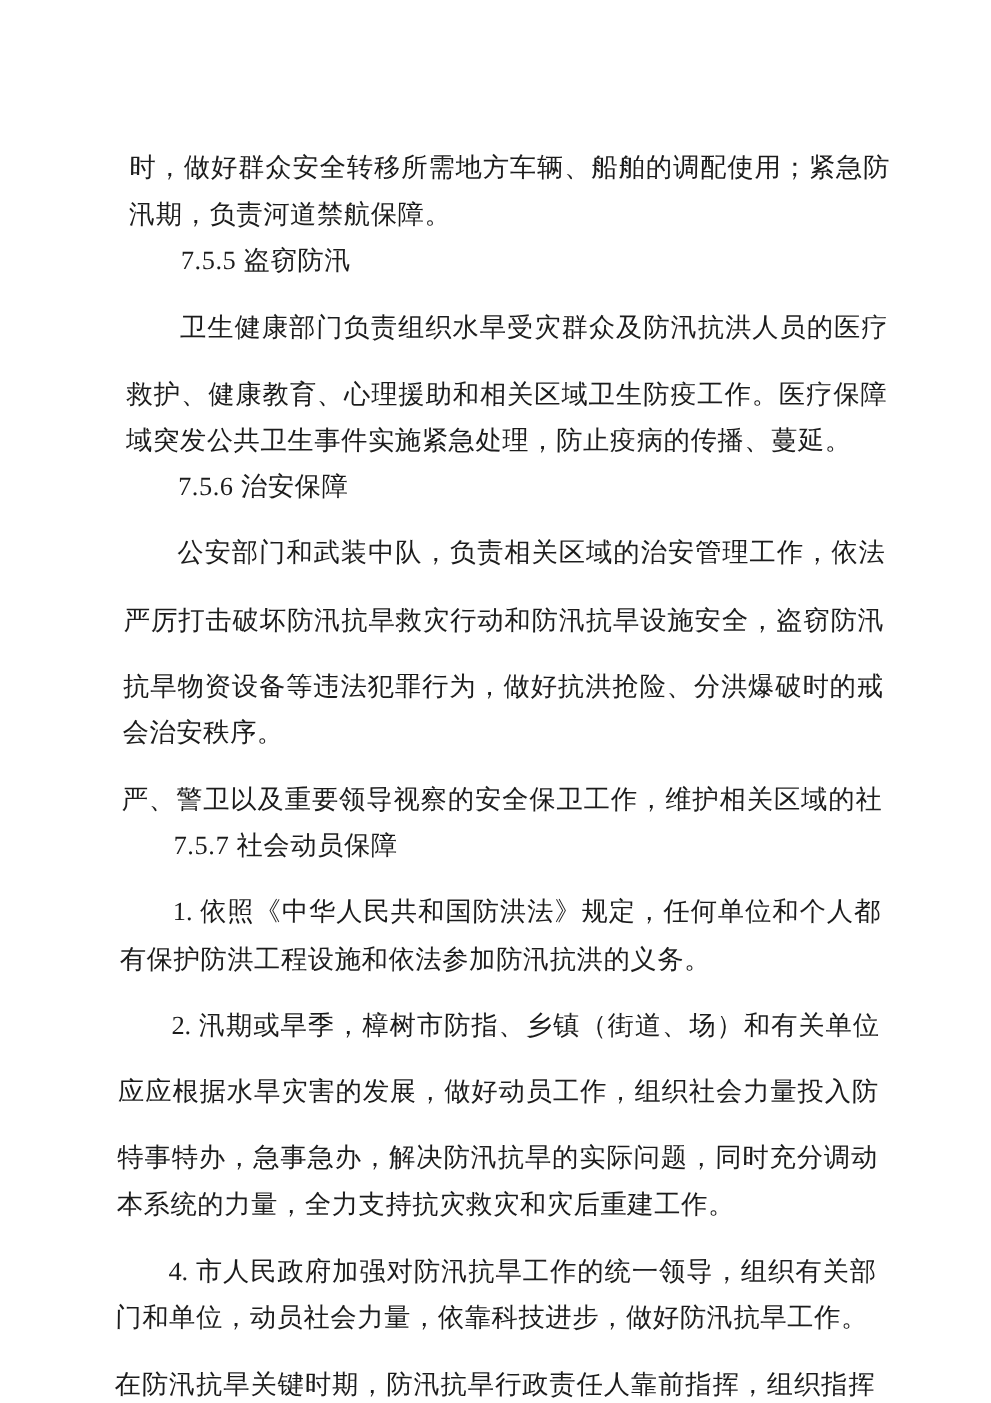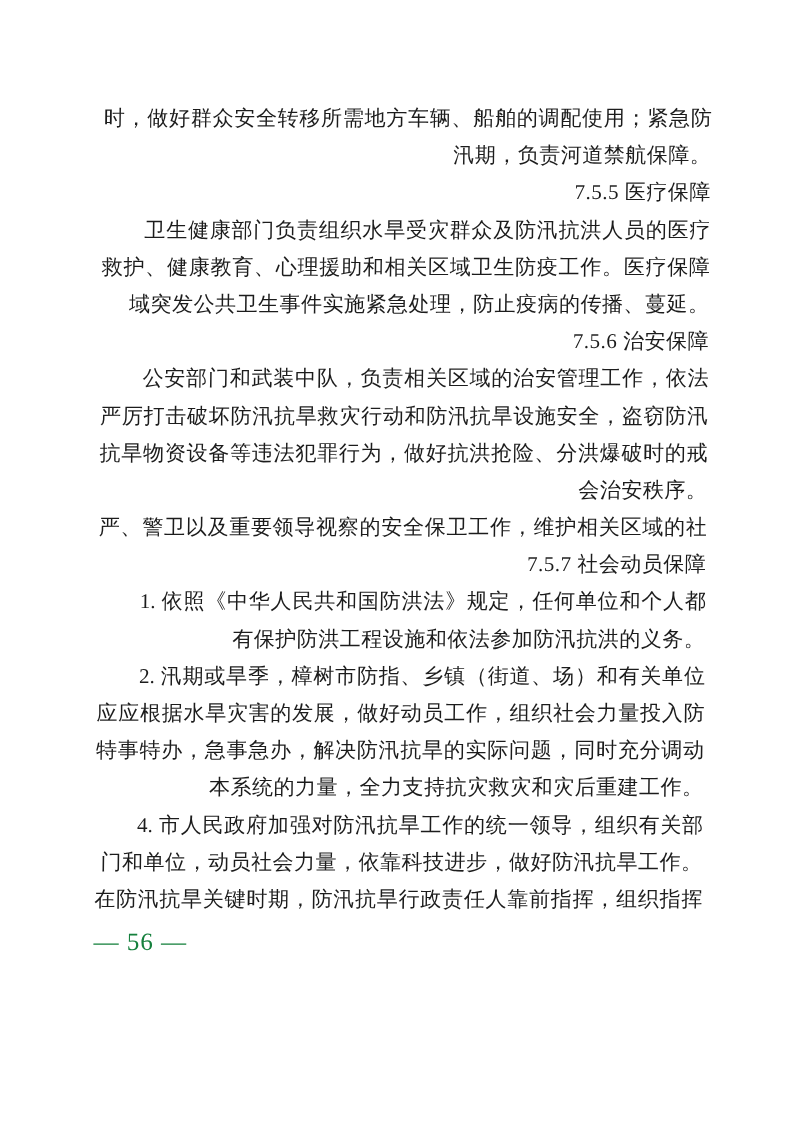--- a/index.html
+++ b/index.html
@@ -25,45 +25,45 @@
     transform: skewX(-0.7deg);
     transform-origin: 0 0;
   }
   .line {
     height: 37.2px;
     line-height: 37.2px;
     font-size: 21px;
     letter-spacing: 0.5px;
     white-space: nowrap;
     overflow: visible;
-    text-align: right;
   }
   .line.j {
     white-space: normal;
     text-align: justify;
     text-align-last: justify;
     letter-spacing: 0;
+    margin-top: 16px;
   }
   .page-number {
     margin-top: 10px;
     font-size: 25px;
     line-height: 28px;
     letter-spacing: 1px;
     color: #15803d;
   }
 </style>
 </head>
 <body>
 
 <div class="page">
   <div class="content">
     <div id="text-block">
         <div class="line j">时，做好群众安全转移所需地方车辆、船舶的调配使用；紧急防</div>
         <div class="line">汛期，负责河道禁航保障。</div>
-        <div class="line" style="text-indent: 2em;">7.5.5 医疗保障</div>
+        <div class="line" style="text-indent: 2em;">7.5.5 盗窃防汛</div>
         <div class="line j" style="text-indent: 2em;">卫生健康部门负责组织水旱受灾群众及防汛抗洪人员的医疗</div>
         <div class="line j">救护、健康教育、心理援助和相关区域卫生防疫工作。医疗保障</div>
         <div class="line">域突发公共卫生事件实施紧急处理，防止疫病的传播、蔓延。</div>
         <div class="line" style="text-indent: 2em;">7.5.6 治安保障</div>
         <div class="line j" style="text-indent: 2em;">公安部门和武装中队，负责相关区域的治安管理工作，依法</div>
         <div class="line j">严厉打击破坏防汛抗旱救灾行动和防汛抗旱设施安全，盗窃防汛</div>
         <div class="line j">抗旱物资设备等违法犯罪行为，做好抗洪抢险、分洪爆破时的戒</div>
         <div class="line">会治安秩序。</div>
         <div class="line j">严、警卫以及重要领导视察的安全保卫工作，维护相关区域的社</div>
         <div class="line" style="text-indent: 2em;">7.5.7 社会动员保障</div>

